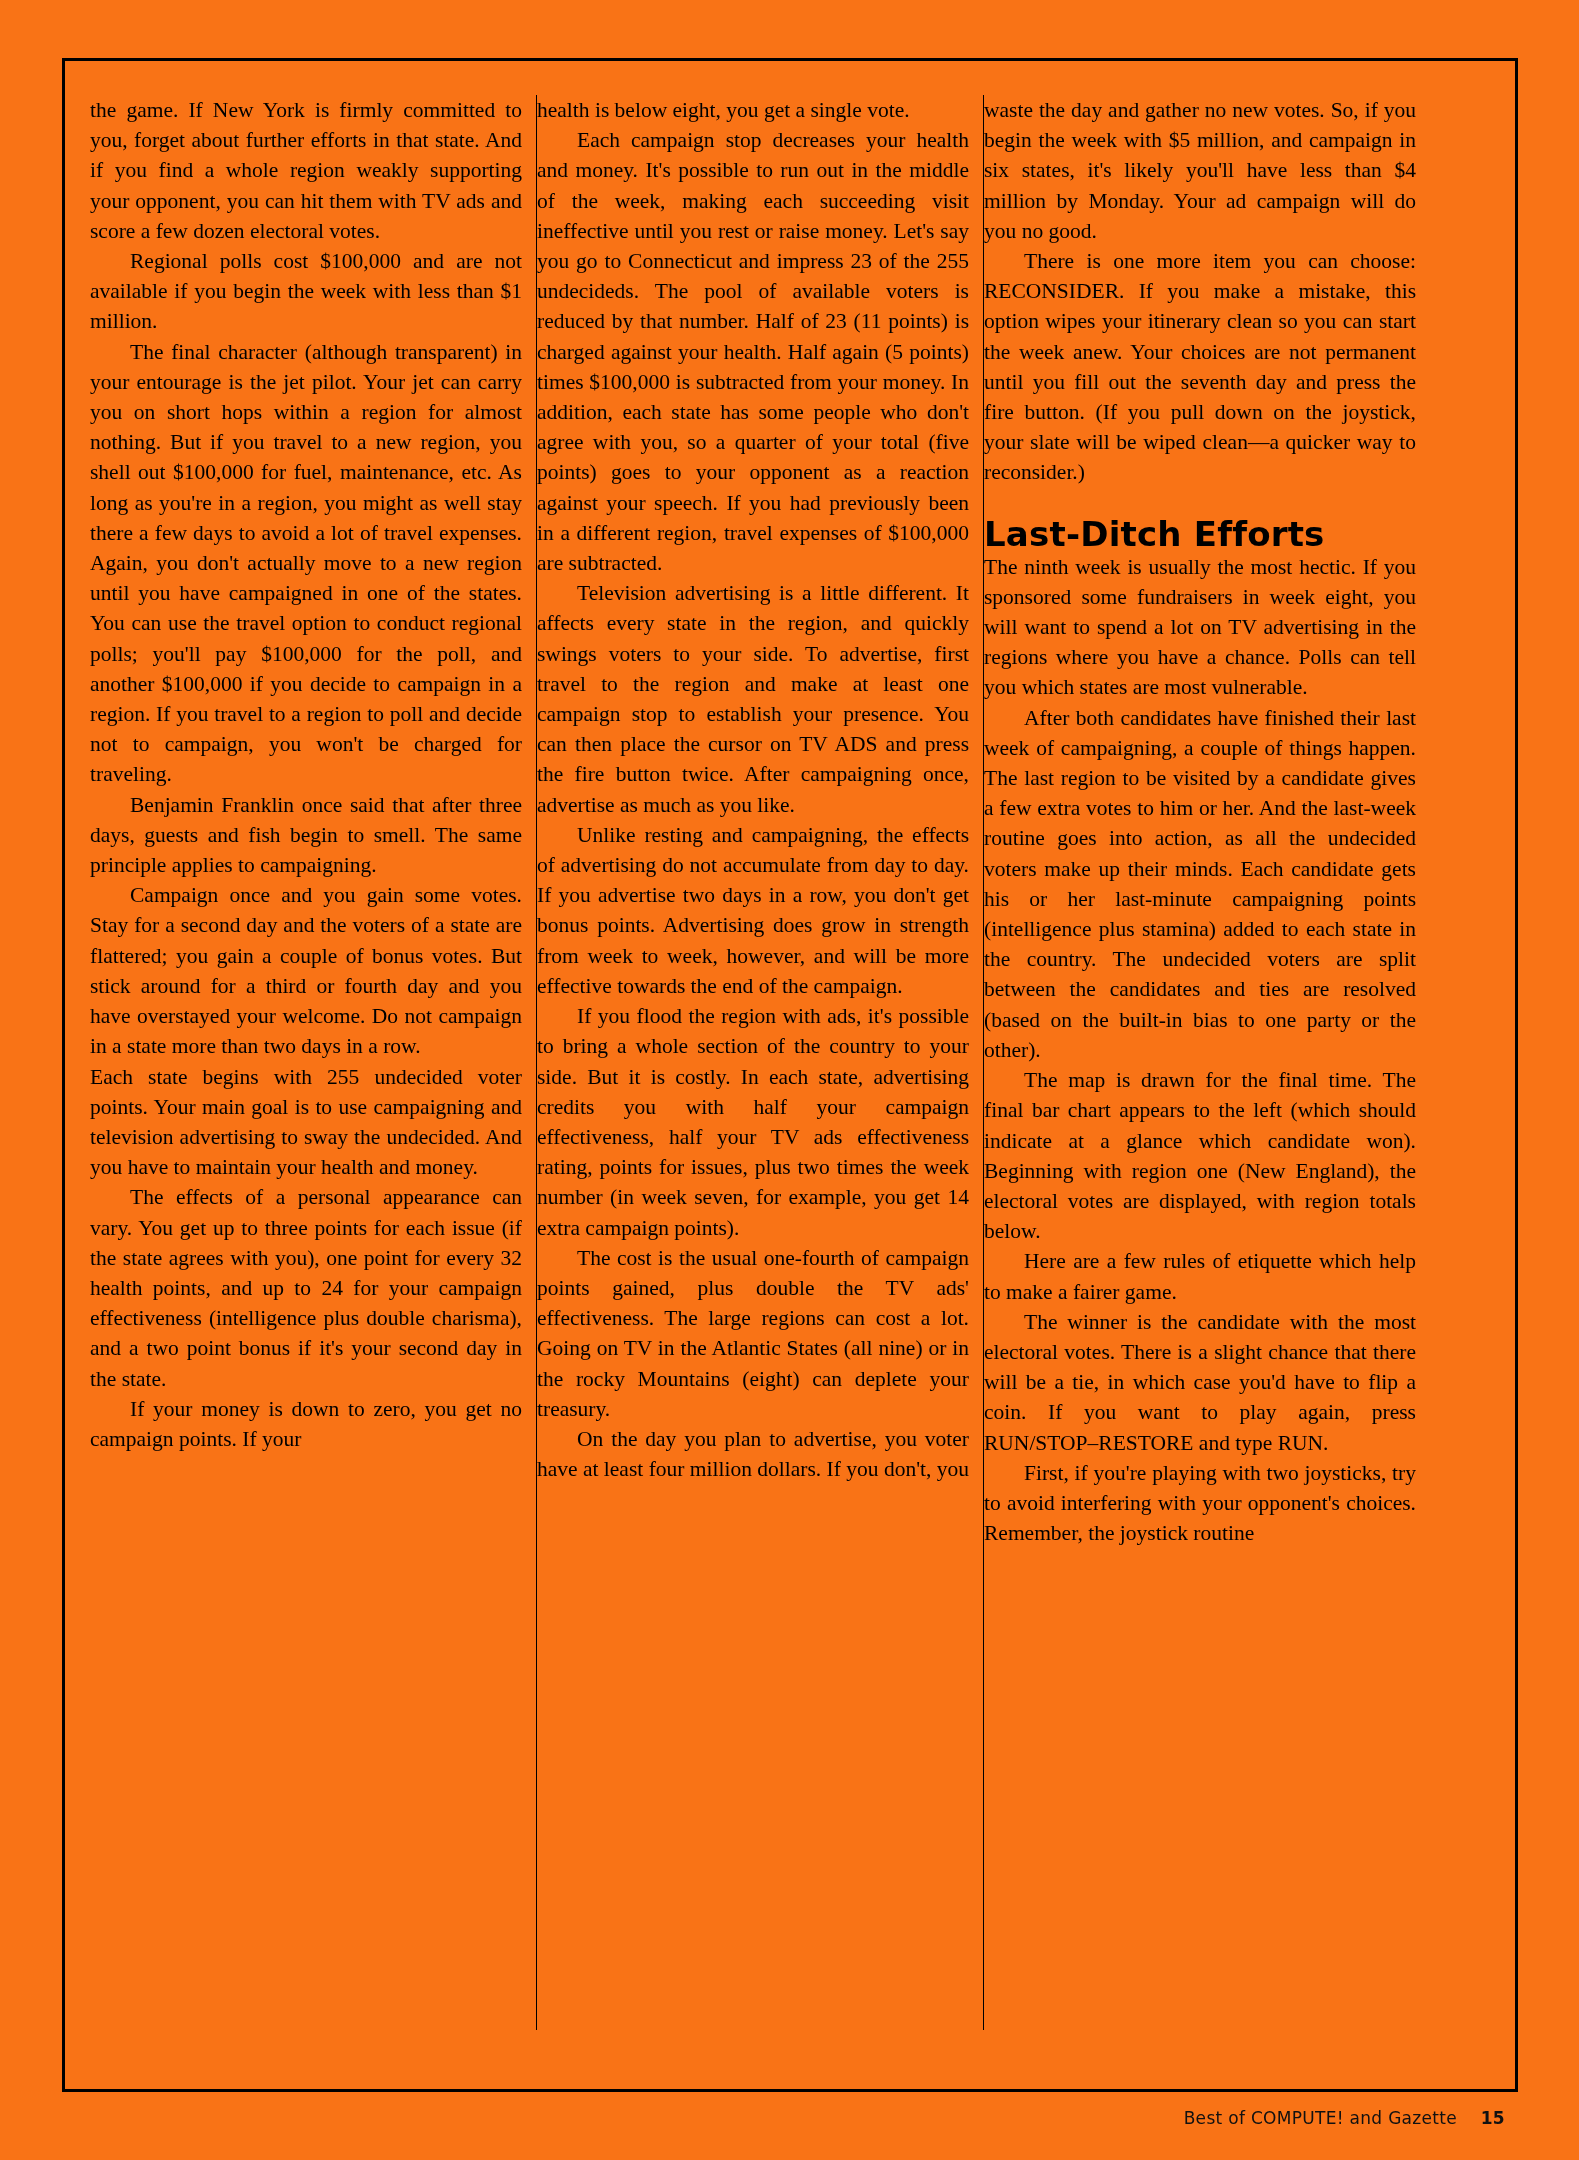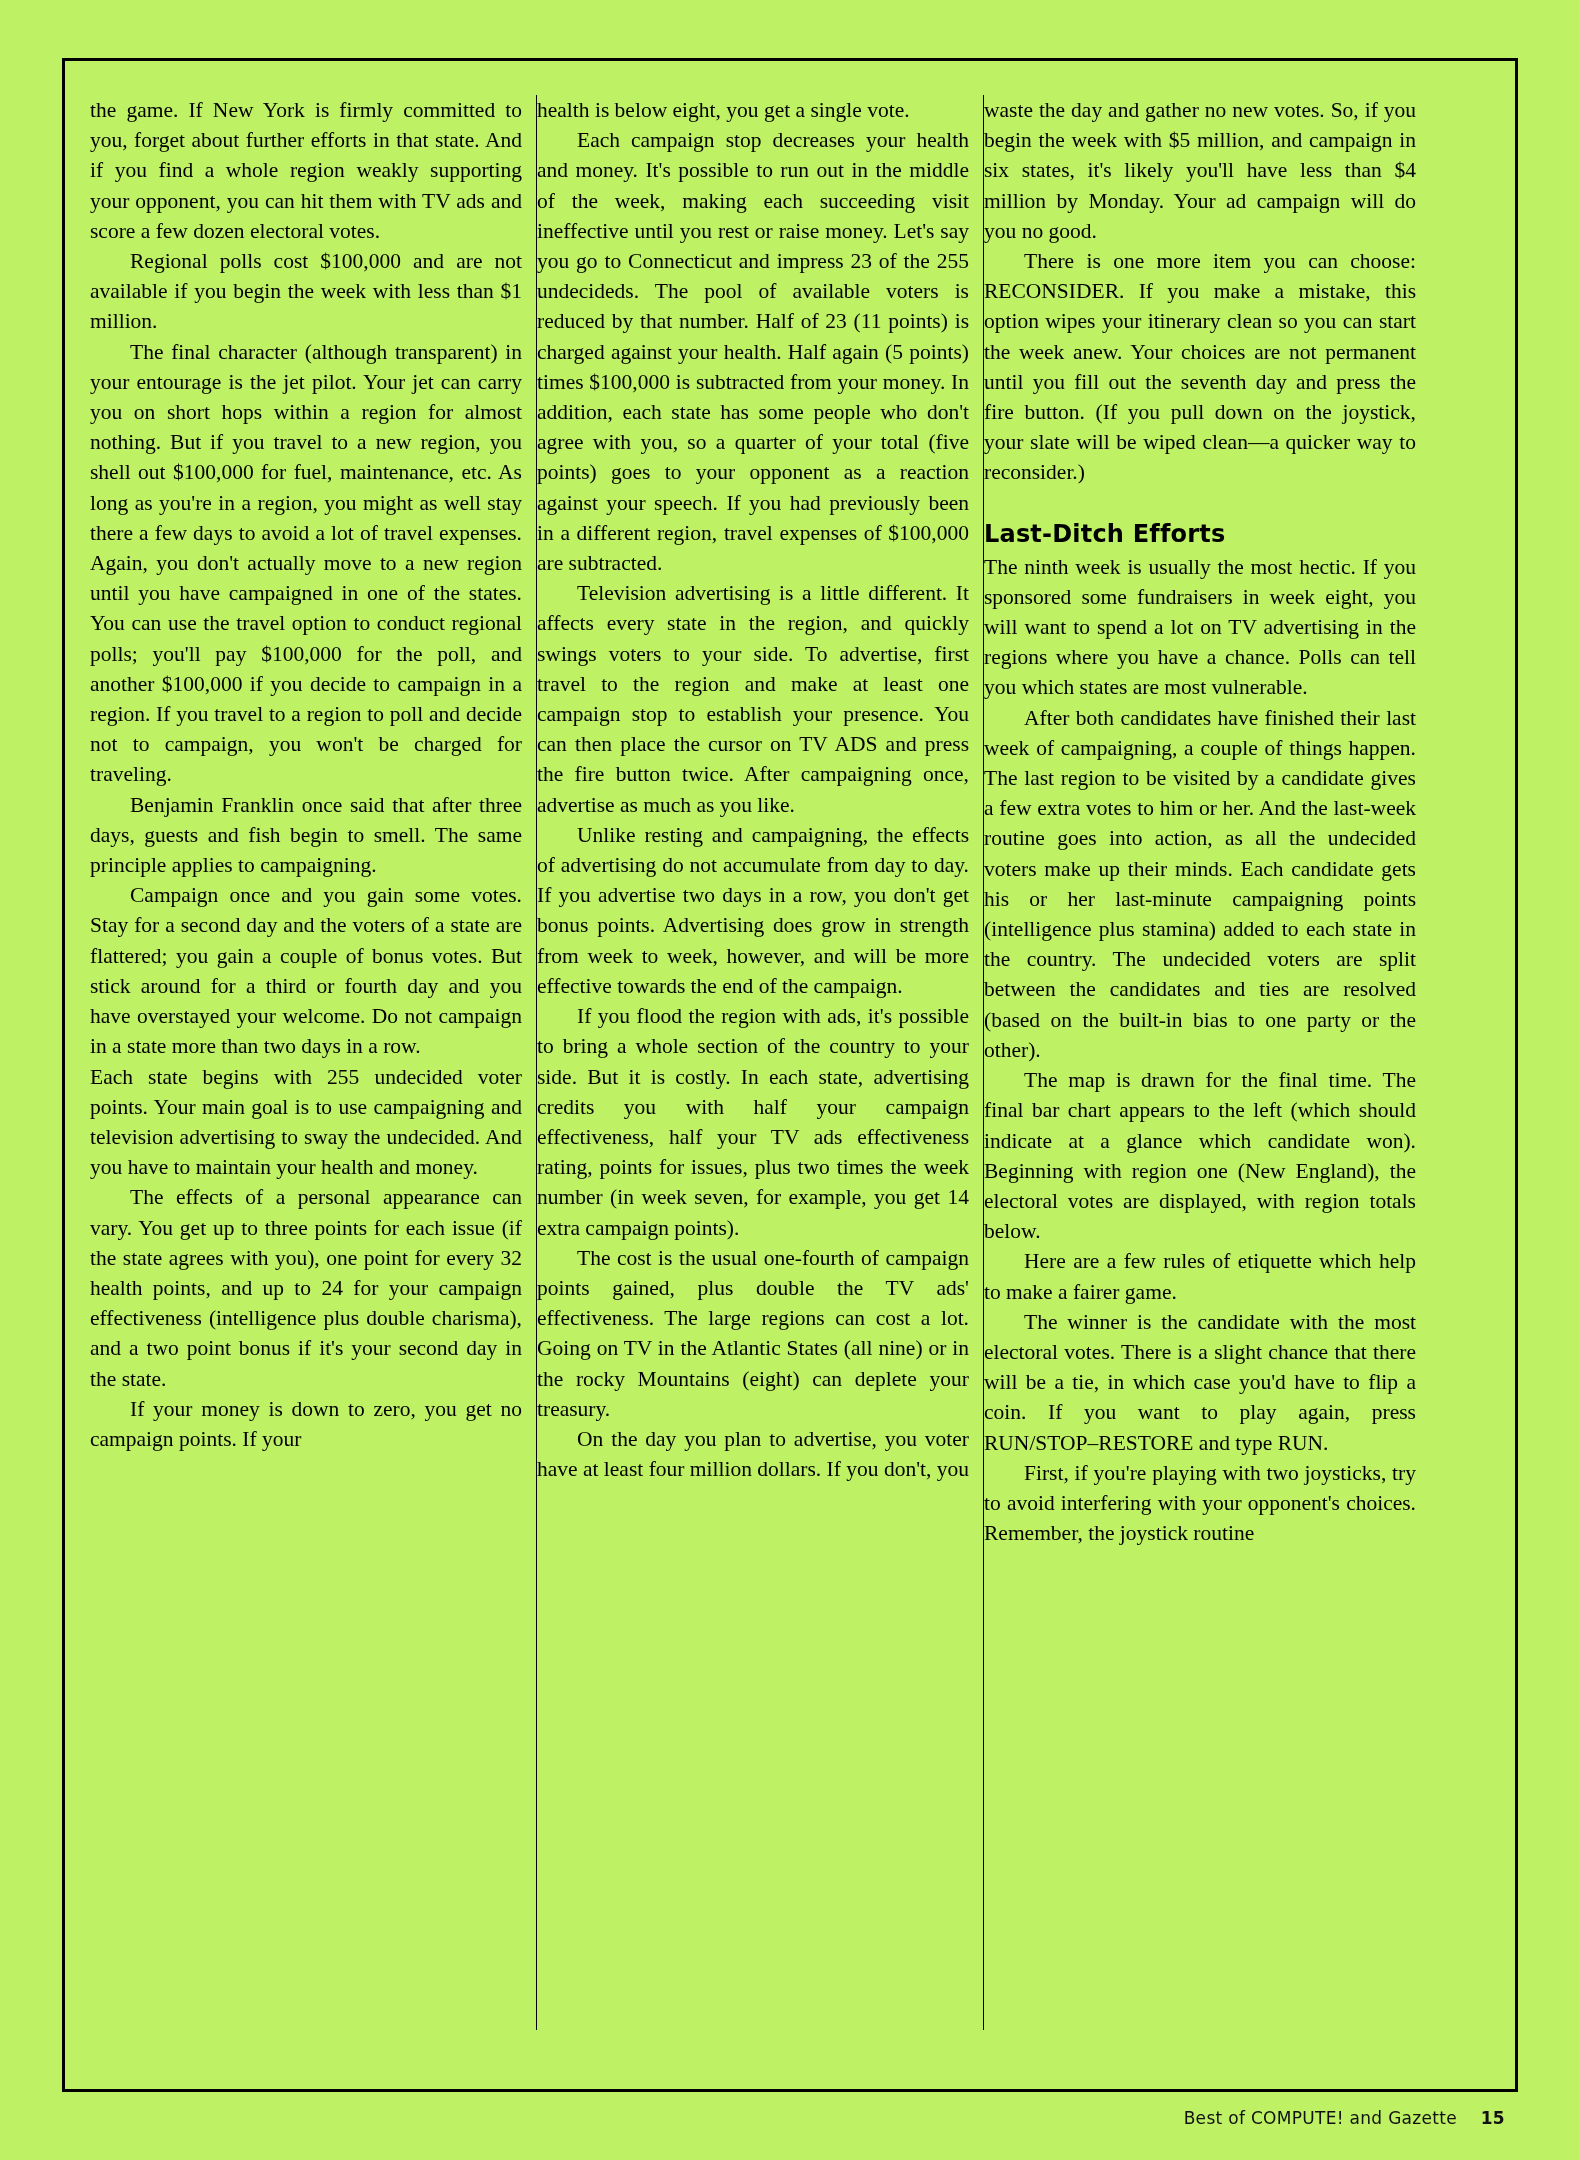--- a/index.html
+++ b/index.html
@@ -4,21 +4,21 @@
 <style>
   html, body {
     margin: 0;
     padding: 0;
     background: #ffffff;
   }
   .page {
     position: relative;
     width: 1579px;
     height: 2160px;
-    background: #bef264;
+    background: #f97316;
     box-sizing: border-box;
     font-family: "Liberation Serif", serif;
     color: #000000;
     overflow: hidden;
   }
   
   .frame-left {
     position: absolute;
     left: 62px;
     top: 58px;
@@ -79,21 +79,21 @@
     text-indent: 40px;
     hyphens: auto;
     -webkit-hyphens: auto;
   }
   p.first {
     text-indent: 0;
   }
   h2 {
     margin: 30px 0 2px 0;
     font-family: "DejaVu Sans", sans-serif;
-    font-size: 24px;
+    font-size: 34px;
     font-weight: bold;
     letter-spacing: 0.2px;
     line-height: 32px;
   }
   .footer {
     position: absolute;
     left: 16px;
     top: 2108px;
     width: 1579px;
     text-align: right;

